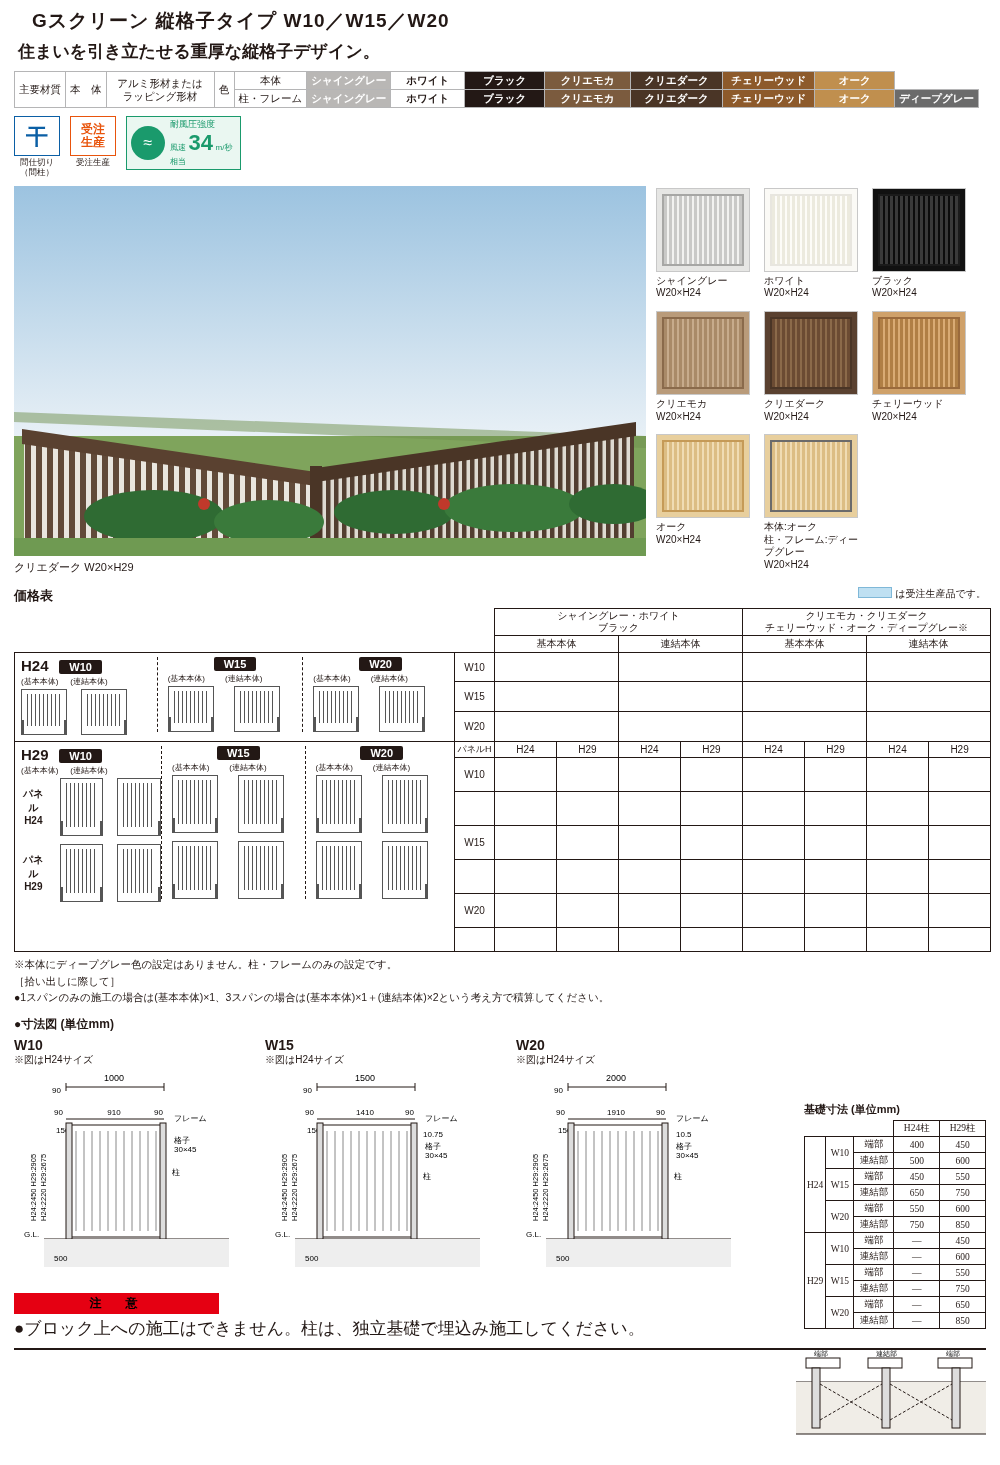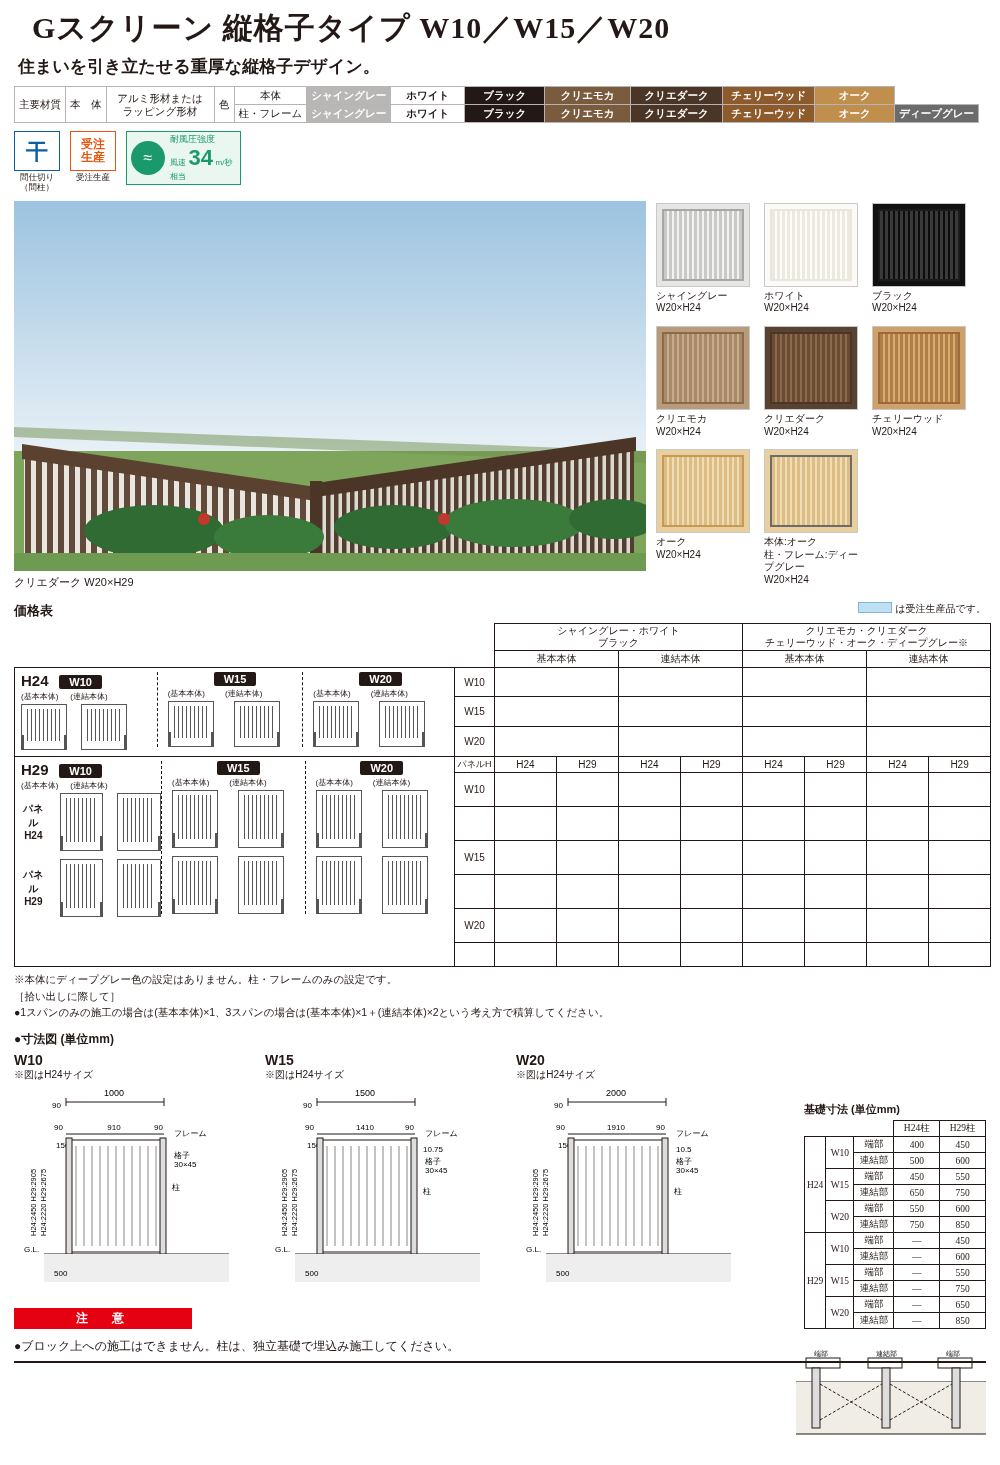--- a/index.html
+++ b/index.html
@@ -10,26 +10,25 @@
     background: #fff;
     font-family: "Liberation Sans", sans-serif;
     color: #231815;
     font-size: 11px;
     position: relative;
   }
   .page { position: relative; width: 1000px; height: 1465px; padding: 0 14px; }
 
   
   .title {
-    font-size: 30px;
+    font-size: 19px;
     font-weight: bold;
     letter-spacing: 1px;
     padding: 8px 0 2px 18px;
     color: #231815;
-    font-family: Liberation Serif, serif;
   }
   .subtitle {
     font-size: 17px;
     font-weight: bold;
     padding: 4px 0 6px 4px;
     color: #231815;
   }
 
   
   .spec-wrap { display: flex; align-items: stretch; margin-top: 2px; }
@@ -111,24 +110,24 @@
   .draw { position: relative; height: 210px; margin-top: 4px; }
 
   
   .found { position: absolute; right: 14px; top: 1094px; width: 182px; }
   .found h4 { font-size: 11px; font-weight: bold; margin: 8px 0 3px 0; }
   table.found-t { border-collapse: collapse; font-size: 9.5px; width: 182px; }
   table.found-t td { border: 1px solid #231815; text-align: center; padding: 1px 2px; font-family: Liberation Serif, serif; }
 
   
   .caution-bar {
-    width: 178px; background: #e50012; color: #ffffff; text-align: center;
+    width: 205px; background: #e50012; color: #000000; text-align: center;
     font-weight: bold; font-size: 12px; padding: 2px 0; letter-spacing: 6px;
   }
-  .caution-lines { font-size: 12px; line-height: 1.7; margin-top: 7px; }
+  .caution-lines { font-size: 17px; line-height: 1.7; margin-top: 1px; }
   .rule { border-top: 2px solid #231815; width: 972px; margin-top: 4px; }
 
   .foot-draw { position: absolute; right: 14px; bottom: 22px; width: 190px; height: 95px; }
 </style>
 </head>
 <body>
 
 <div class="page">
 
   <div class="title">Gスクリーン 縦格子タイプ W10／W15／W20</div>

